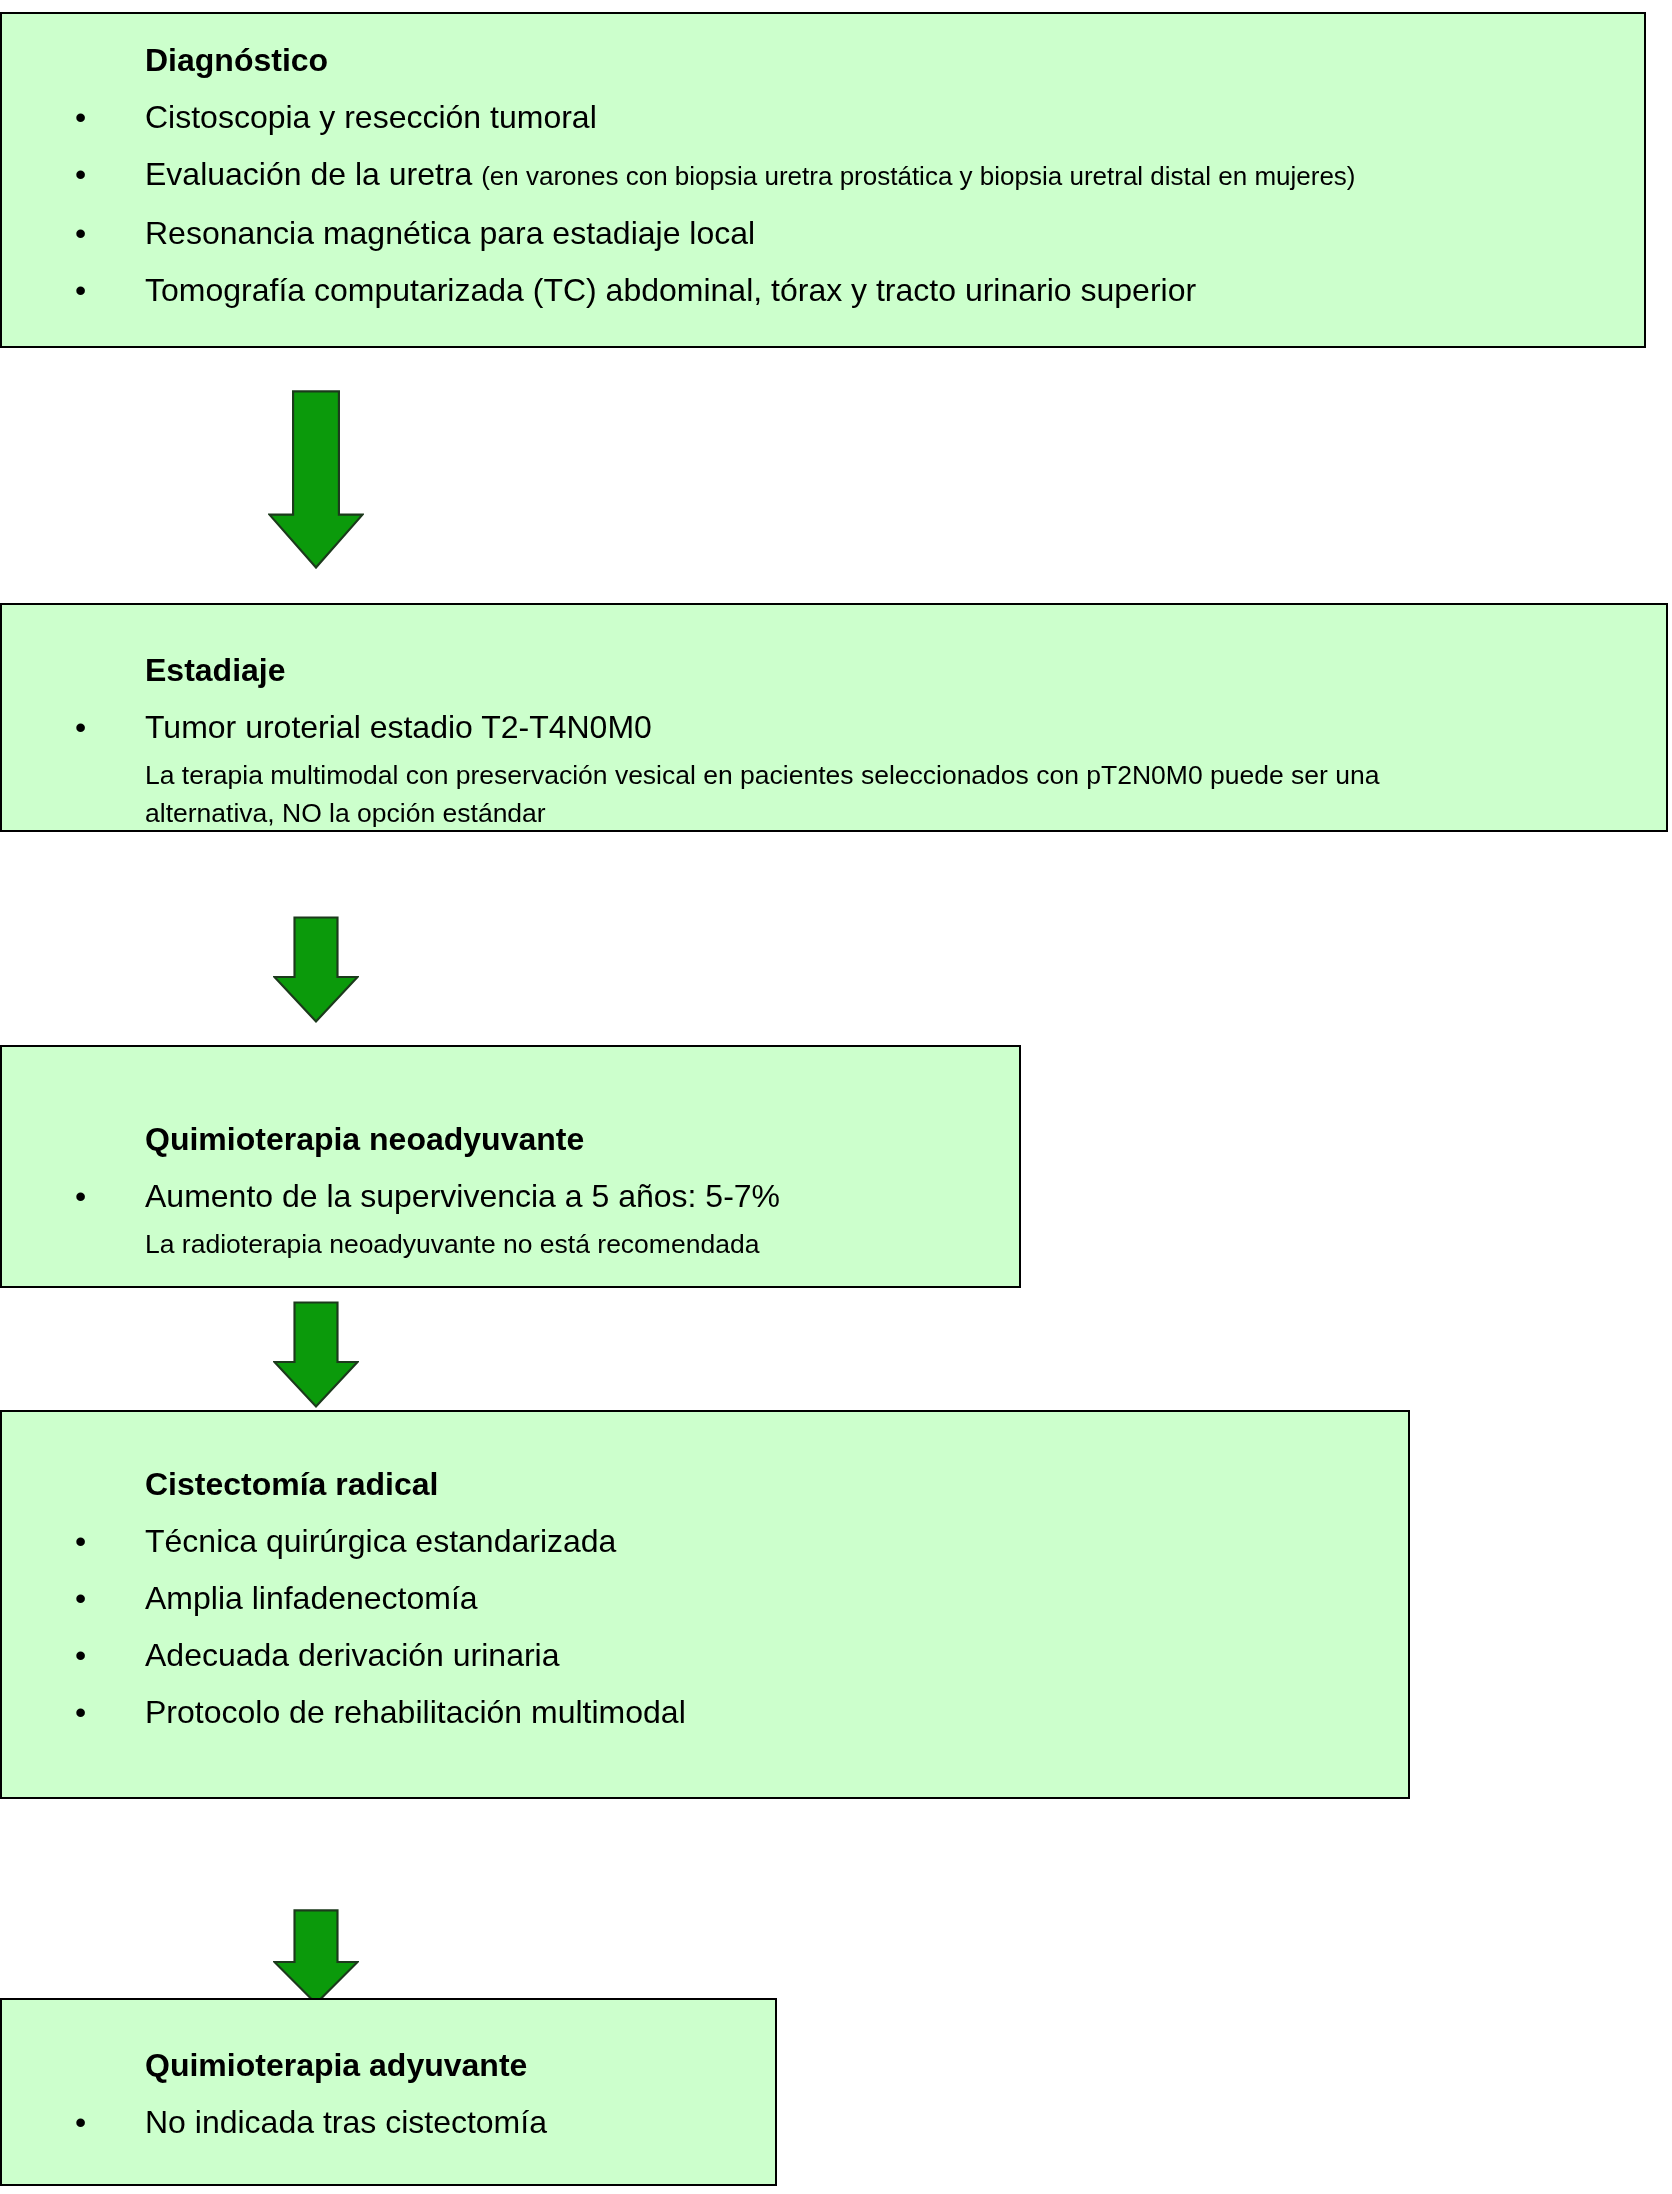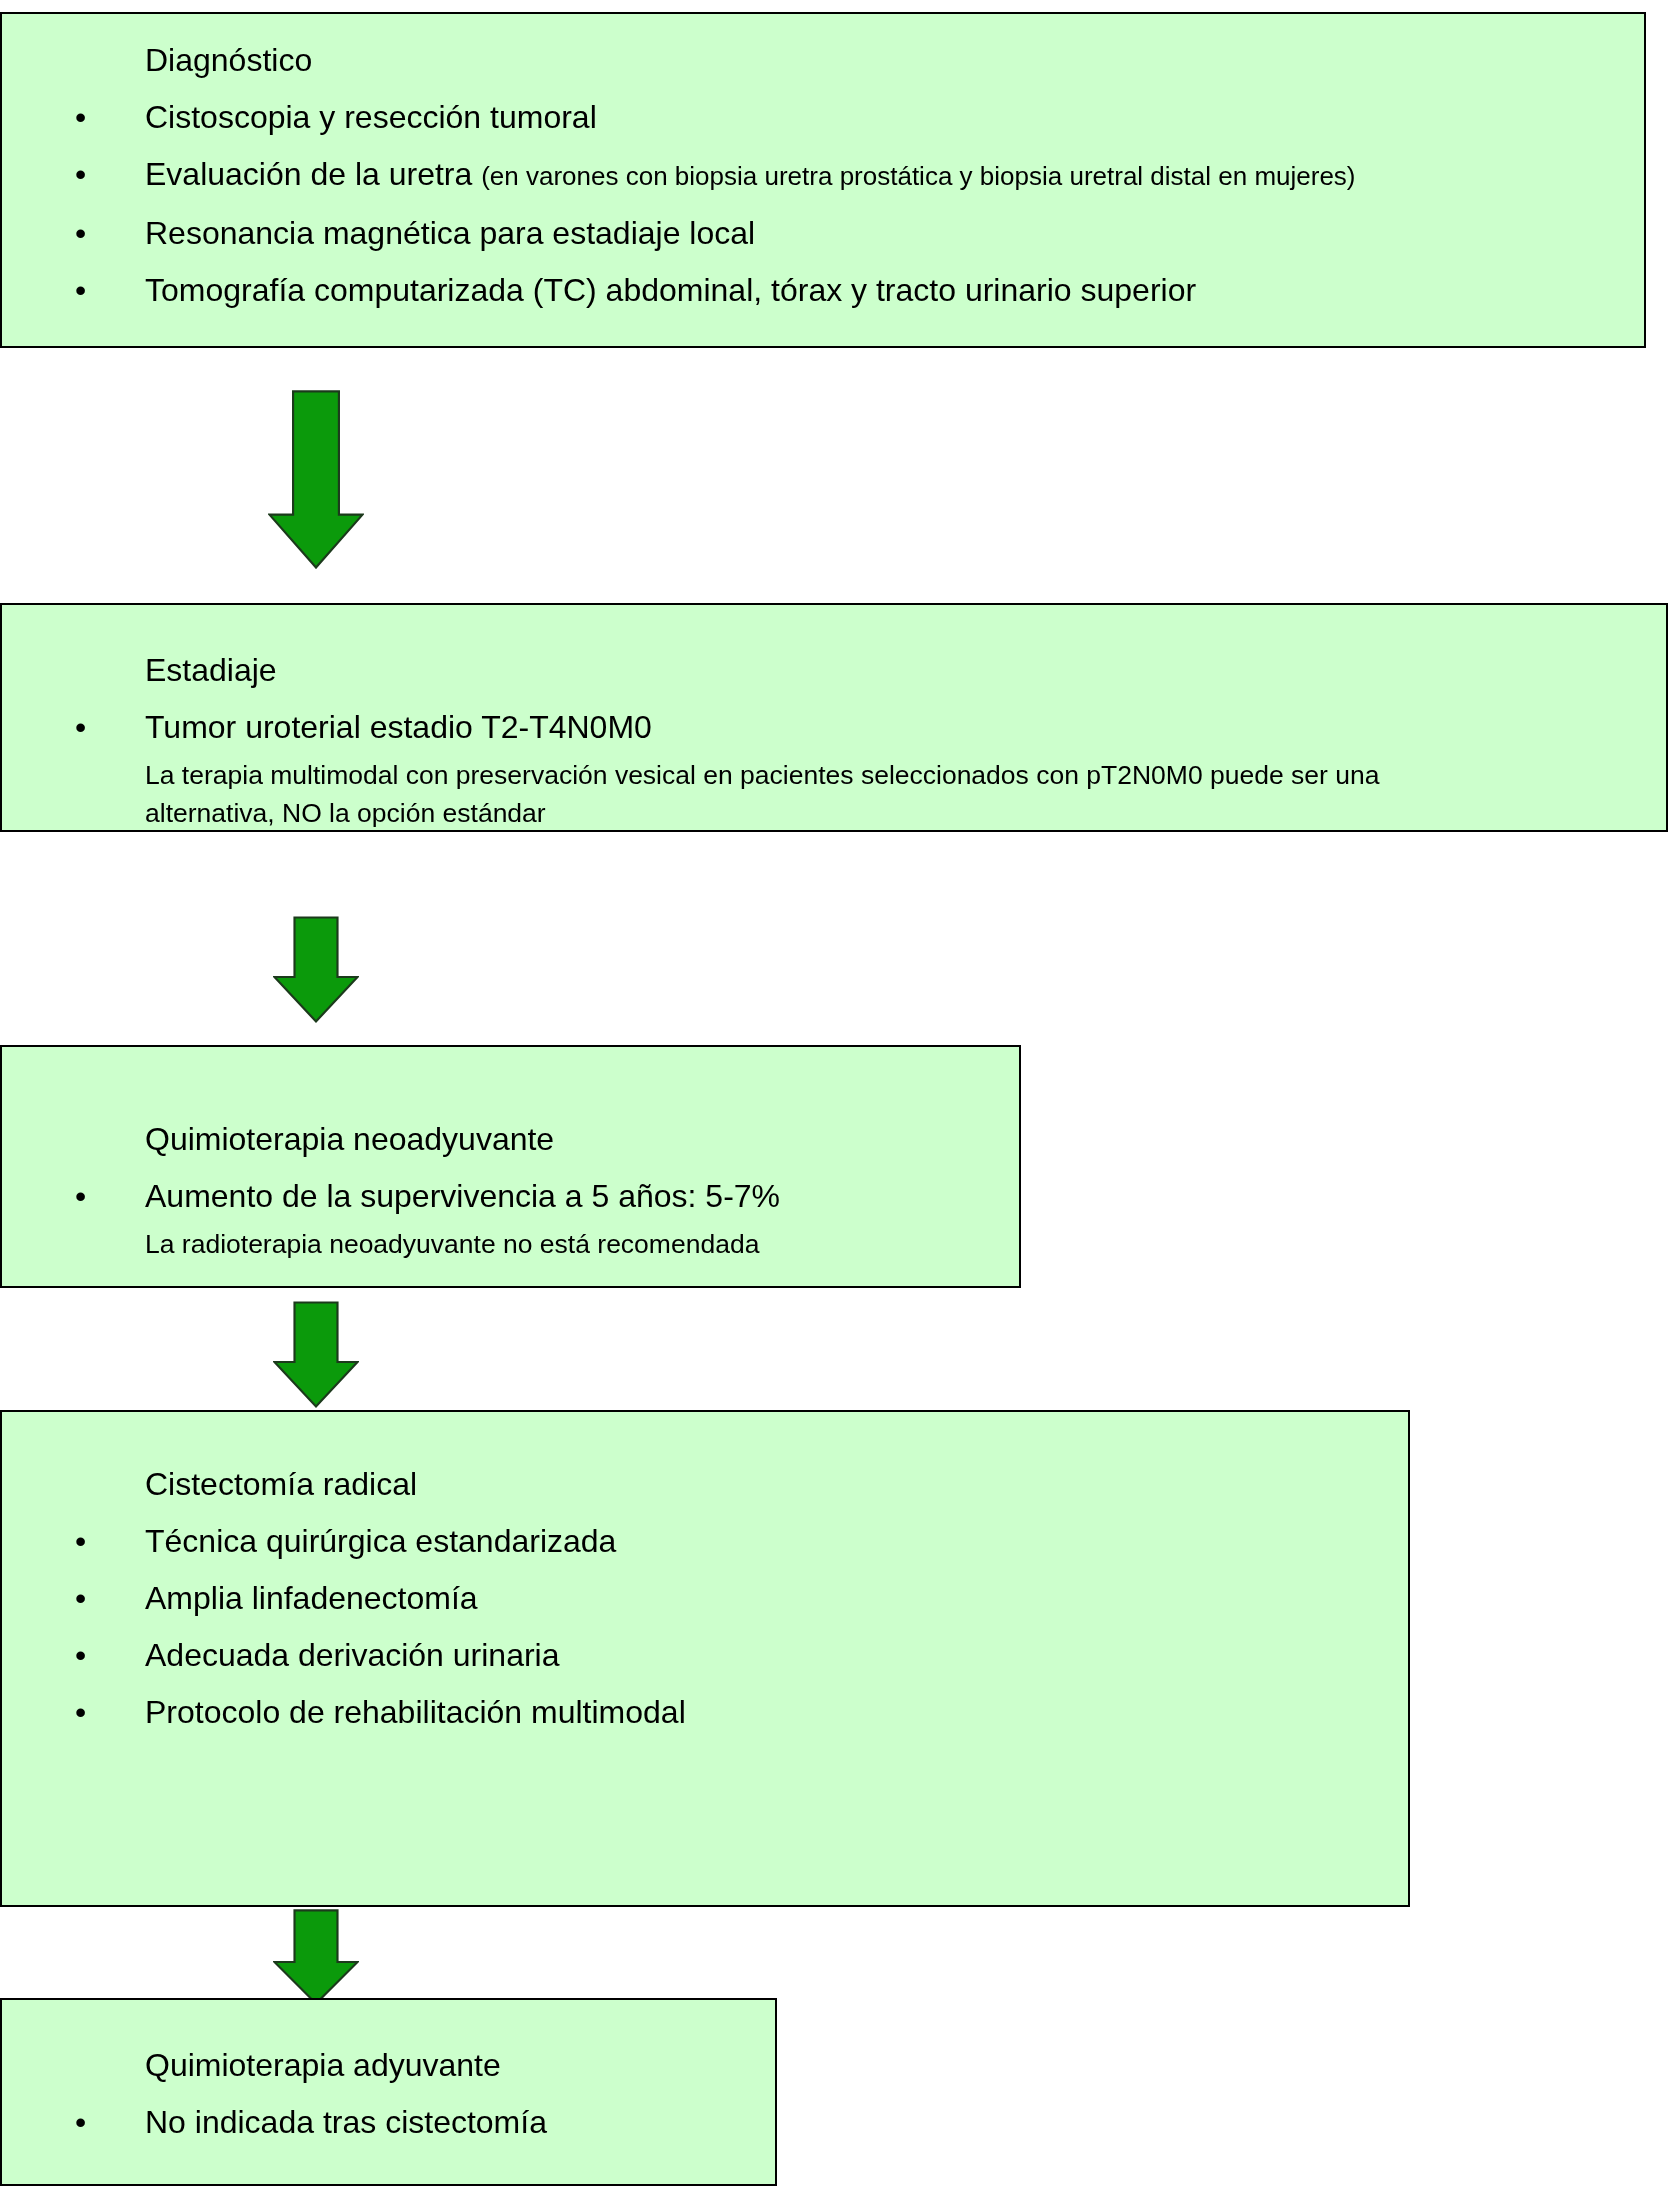--- a/index.html
+++ b/index.html
@@ -24,20 +24,21 @@
     position: absolute;
     left: 0;
     background: var(--box-fill, #ccffcc);
     border: 2.1px solid var(--box-border, #000);
   }
   .box-title {
     margin-left: 143px;
     font-size: 32px;
     line-height: 57px;
     white-space: nowrap;
+    font-weight: bold;
   }
   .box ul {
     margin: 0;
     padding: 0;
     list-style: none;
   }
   .box li {
     position: relative;
     padding-left: 143px;
     font-size: 32px;
@@ -69,21 +70,21 @@
     fill: var(--arrow-fill, #0b9a0b);
     stroke: var(--arrow-stroke, #1c3a1c);
     stroke-width: 3;
     stroke-linejoin: miter;
   }
 
   
   #box-1 { top: 11.5px;   width: 1646px; height: 336px; padding-top: 18.6px; }
   #box-2 { top: 603px;  width: 1668px; height: 229px; padding-top: 37px; }
   #box-3 { top: 1045px; width: 1021px; height: 243px; padding-top: 64px; }
-  #box-4 { top: 1410px; width: 1410px; height: 497px; padding-top: 44px; }
+  #box-4 { top: 1410px; width: 1410px; height: 389px; padding-top: 44px; }
   #box-5 { top: 1998px; width: 777px; height: 188px; padding-top: 37px; }
 
   #arrow-1 { left: 268px; top: 390px; }
   #arrow-2 { left: 273px; top: 916px; }
   #arrow-3 { left: 273px; top: 1301px; }
   #arrow-4 { left: 273px; top: 1909px; }
 </style>
 </head>
 <body>
 

